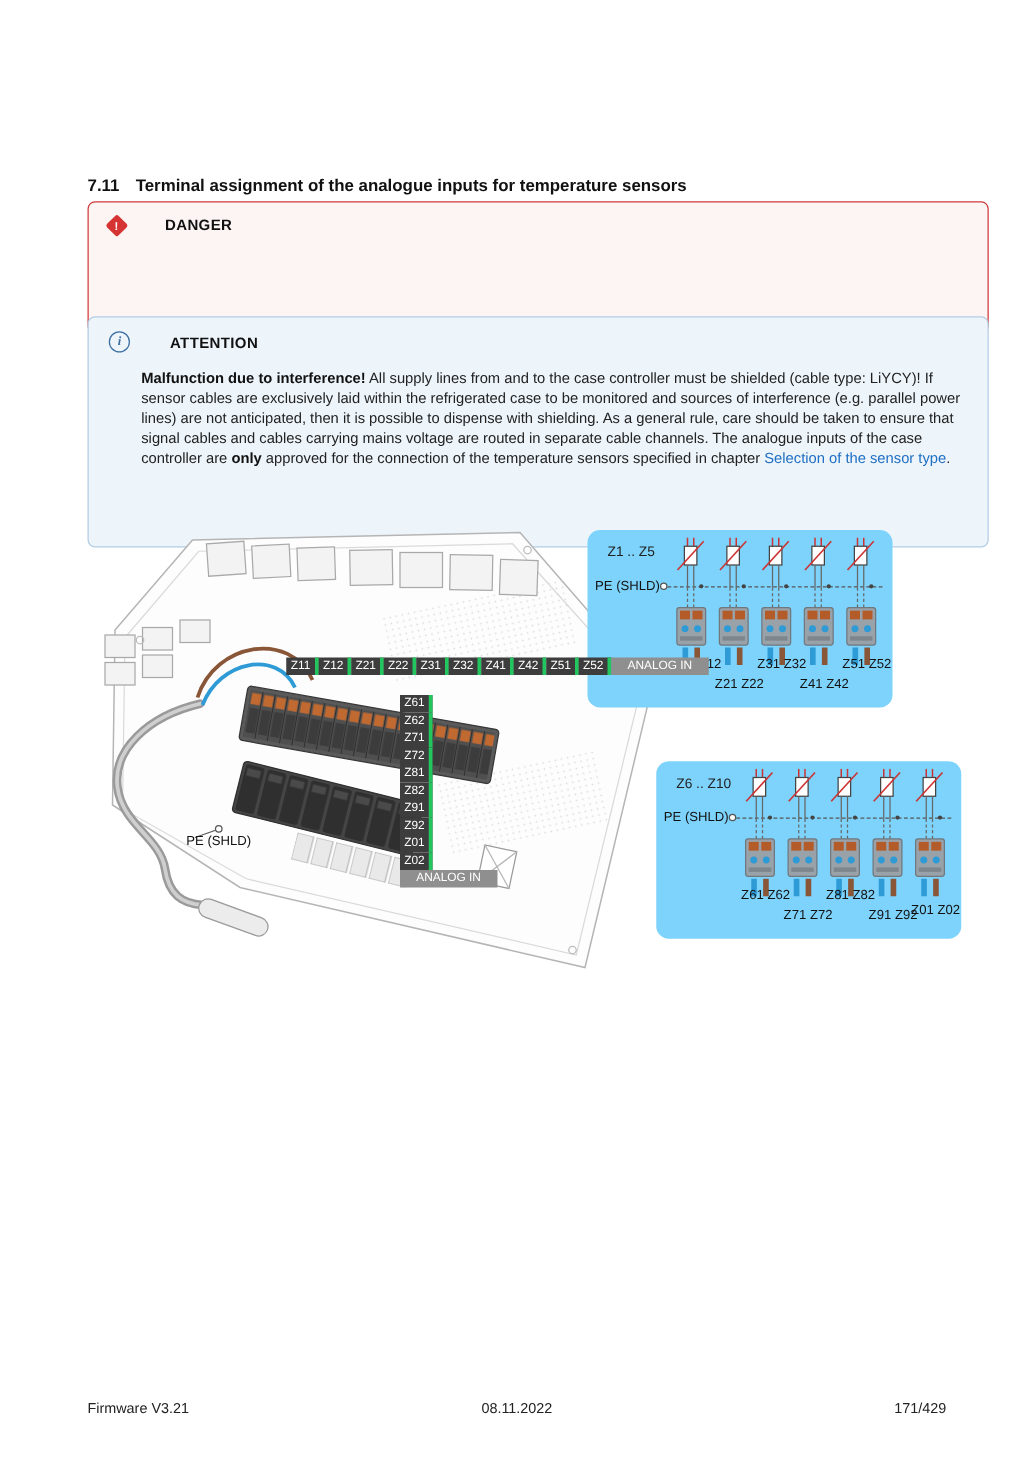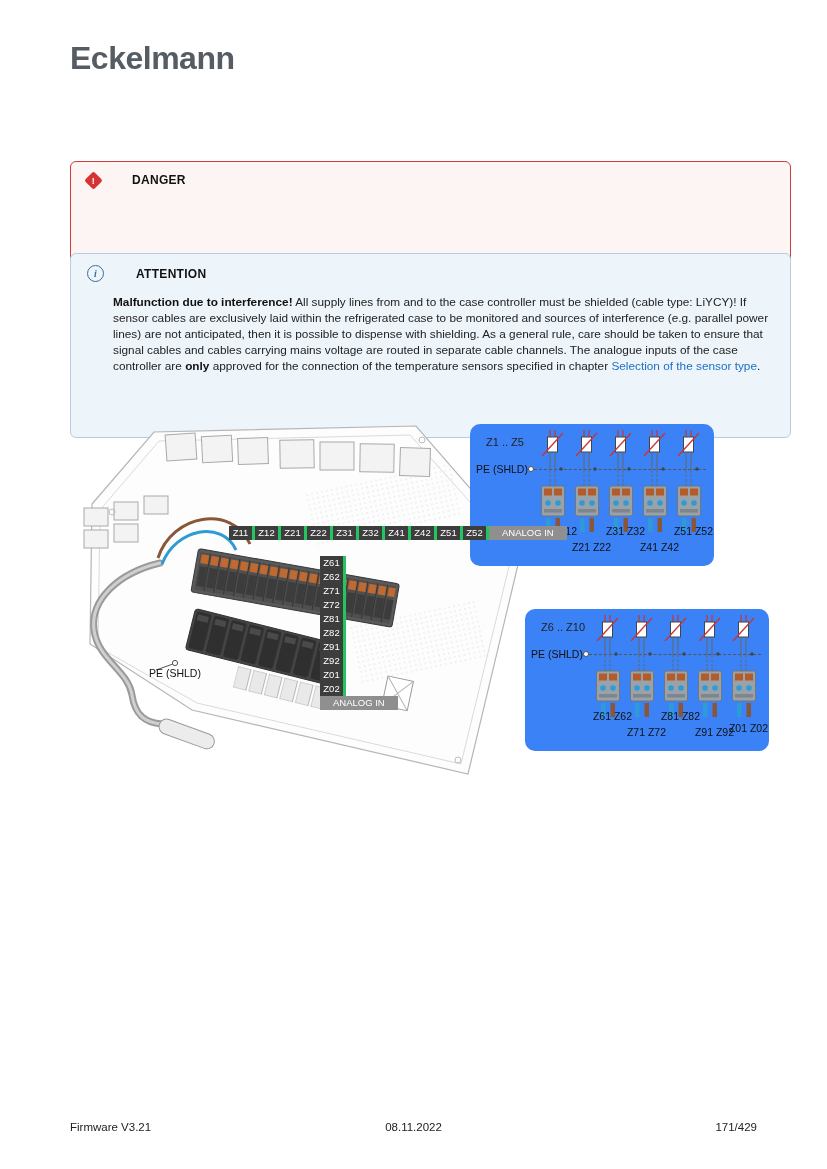--- a/index.html
+++ b/index.html
@@ -31,21 +31,21 @@
 
   .strip{position:absolute;display:flex;z-index:3;}
   .s1{left:229px;top:526px;}
   .s2{left:320px;top:556px;flex-direction:column;}
   .strip .t{width:23px;height:14px;background:#3d3d3d;color:#fff;font-size:9.5px;line-height:14px;
             text-align:center;border-right:3px solid #22c55e;flex:0 0 auto;}
   .strip .ain{height:14px;background:#8f8f8f;color:#fff;font-size:9.5px;line-height:14px;padding:0 13px;flex:0 0 auto;}
 
   .board-pe{position:absolute;left:149px;top:667px;font-size:10.5px;color:#111;z-index:3;}
 
-  .callout{position:absolute;width:244px;height:142px;background:#3b82f6;border-radius:10px;z-index:2;}
+  .callout{position:absolute;width:244px;height:142px;background:#7dd3fc;border-radius:10px;z-index:2;}
   .co1{left:470px;top:424px;}
   .co2{left:525px;top:609px;}
   .co-title{position:absolute;left:16px;top:12px;font-size:11px;color:#222;}
   .co-pe{position:absolute;left:6px;top:39px;font-size:10.5px;color:#111;}
   .pe-dot{position:absolute;left:58px;top:42px;width:4px;height:4px;border:1px solid #555;border-radius:50%;background:#fff;}
   .shield{position:absolute;left:64px;right:8px;top:45px;border-top:1.4px dashed #555;}
   .units{position:absolute;left:68px;top:6px;display:flex;gap:4px;}
   .unit{width:30px;height:106px;}
   .zlbl{position:absolute;width:48px;text-align:right;font-size:10.5px;color:#111;}
 
@@ -76,22 +76,22 @@
       <circle cx="20" cy="73" r="2.8" fill="#2e9bd6"></circle>
       <rect x="6" y="79" width="18" height="3.5" fill="#7d858d"></rect>
       <rect x="8" y="88" width="4.5" height="14" fill="#2e9bd6"></rect>
       <rect x="17.5" y="88" width="4.5" height="14" fill="#8a5638"></rect>
     </g>
   </defs>
 </svg>
 
 <div class="page">
 
-  <div class="logo">Eckelmann</div>
-
+
+  <h1 class="heading"><span class="num">7.11</span><span>Terminal assignment of the analogue inputs for temperature sensors</span></h1>
 
   <div class="notice danger">
     <div class="notice-head">
       <span class="diamond">
           <span>!</span>
         </span>
       <span class="notice-title">DANGER</span>
     </div>
   </div>
 

